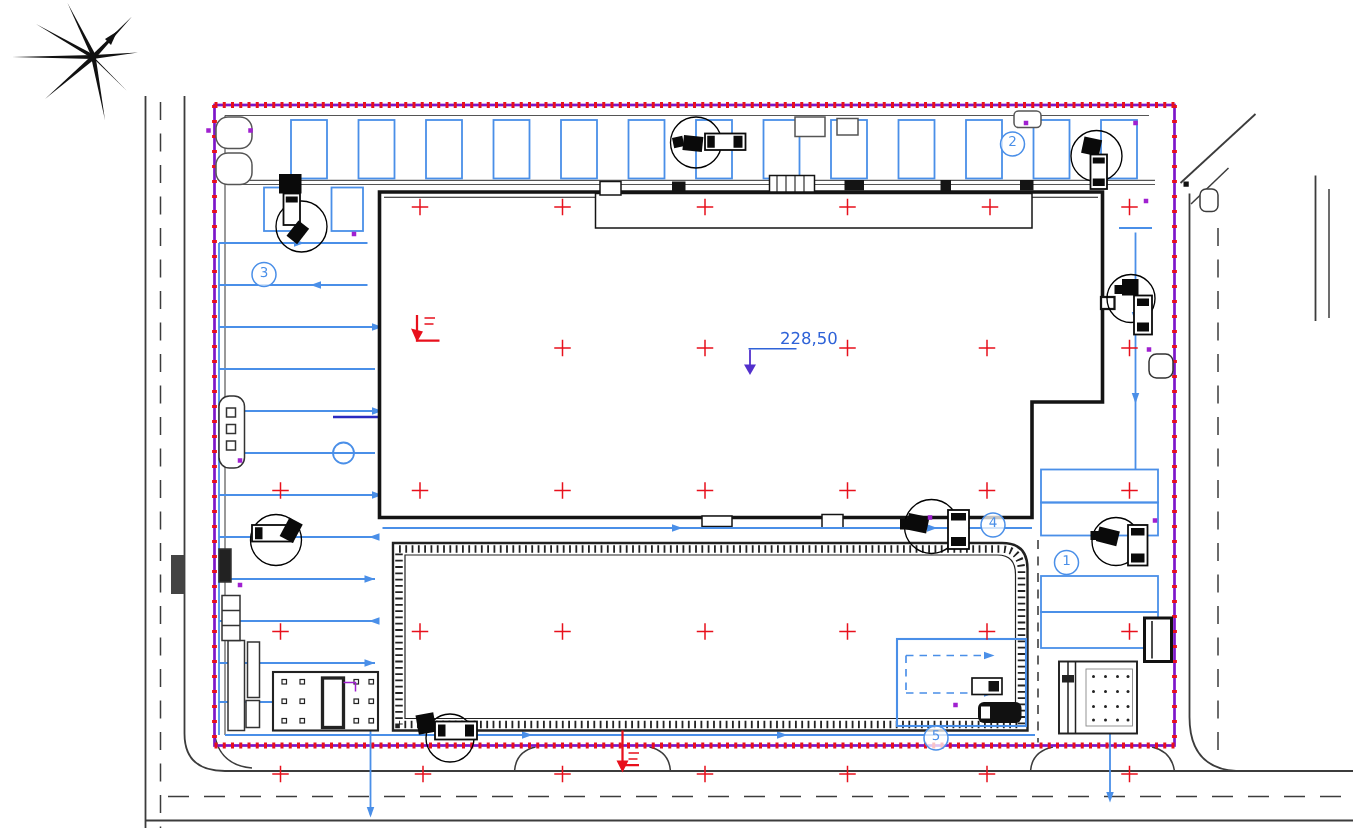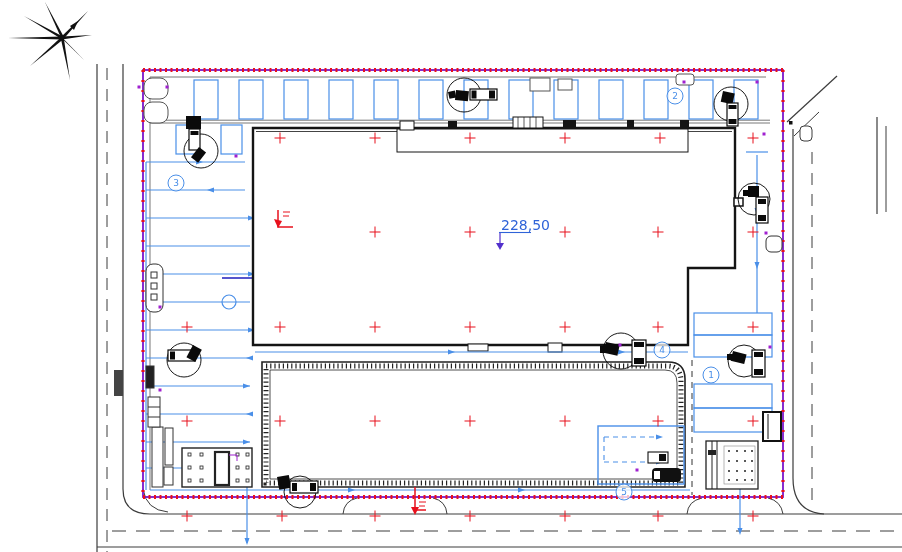--- a/index.html
+++ b/index.html
@@ -6,21 +6,21 @@
   .stage{position:relative;width:902px;height:552px;background:#fff;overflow:hidden;
          font-family:"DejaVu Sans",sans-serif;}
   .stage svg{position:absolute;left:0;top:0;}
   .layer{position:absolute;left:0;top:0;width:902px;height:552px;pointer-events:none;}
   .cross{position:absolute;width:11px;height:11px;transform:translate(-50%,-50%);}
   .cross::before{content:"";position:absolute;left:0;right:0;top:4.7px;height:1.6px;background:var(--cross_red,#e8101c);}
   .cross::after{content:"";position:absolute;top:0;bottom:0;left:4.7px;width:1.6px;background:var(--cross_red,#e8101c);}
   .callout{position:absolute;width:15px;height:15px;border:1.2px solid var(--parking_blue,#4a8fe8);
            border-radius:50%;color:var(--parking_blue,#4a8fe8);font-size:9px;line-height:14px;
            text-align:center;transform:translate(-50%,-50%);background:rgba(255,255,255,.75);}
-  .elev{position:absolute;color:var(--elevation_blue,#2f63d8);font-size:14px;line-height:11px;white-space:nowrap;}
+  .elev{position:absolute;color:var(--elevation_blue,#2f63d8);font-size:11px;line-height:11px;white-space:nowrap;margin-left:19px;}
 </style>
 </head>
 <body>
 
 <div class="stage">
 
 <svg width="902" height="552" viewBox="0 0 902 552">
 
   <g fill="#111">
     <polygon points="8,38 62,36.6 62,39.4"></polygon>

